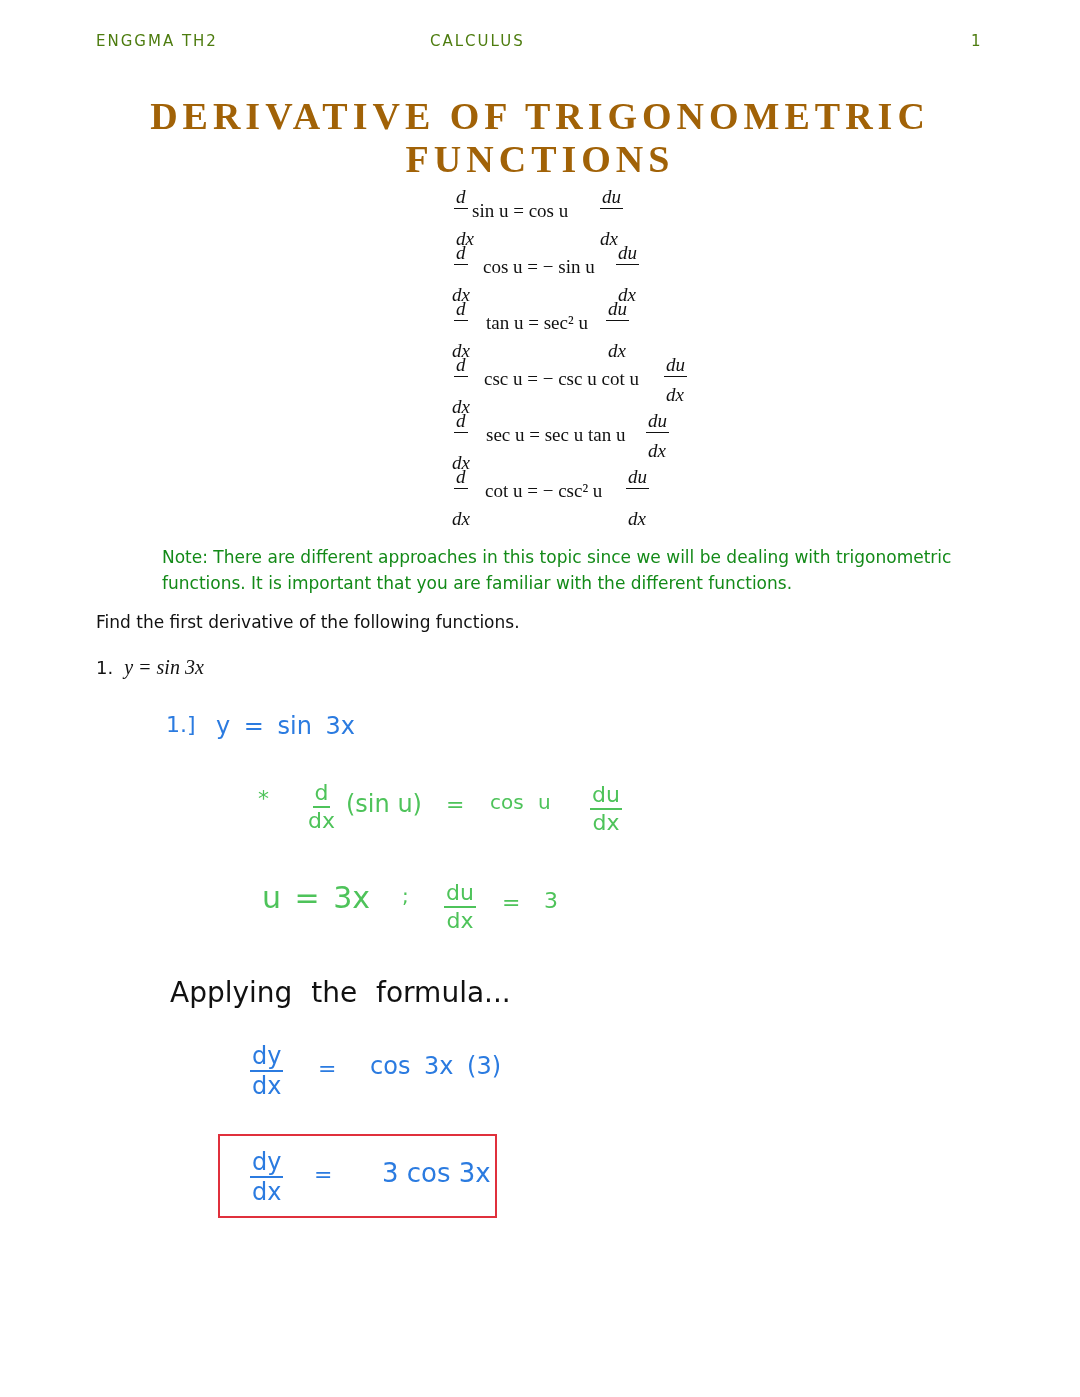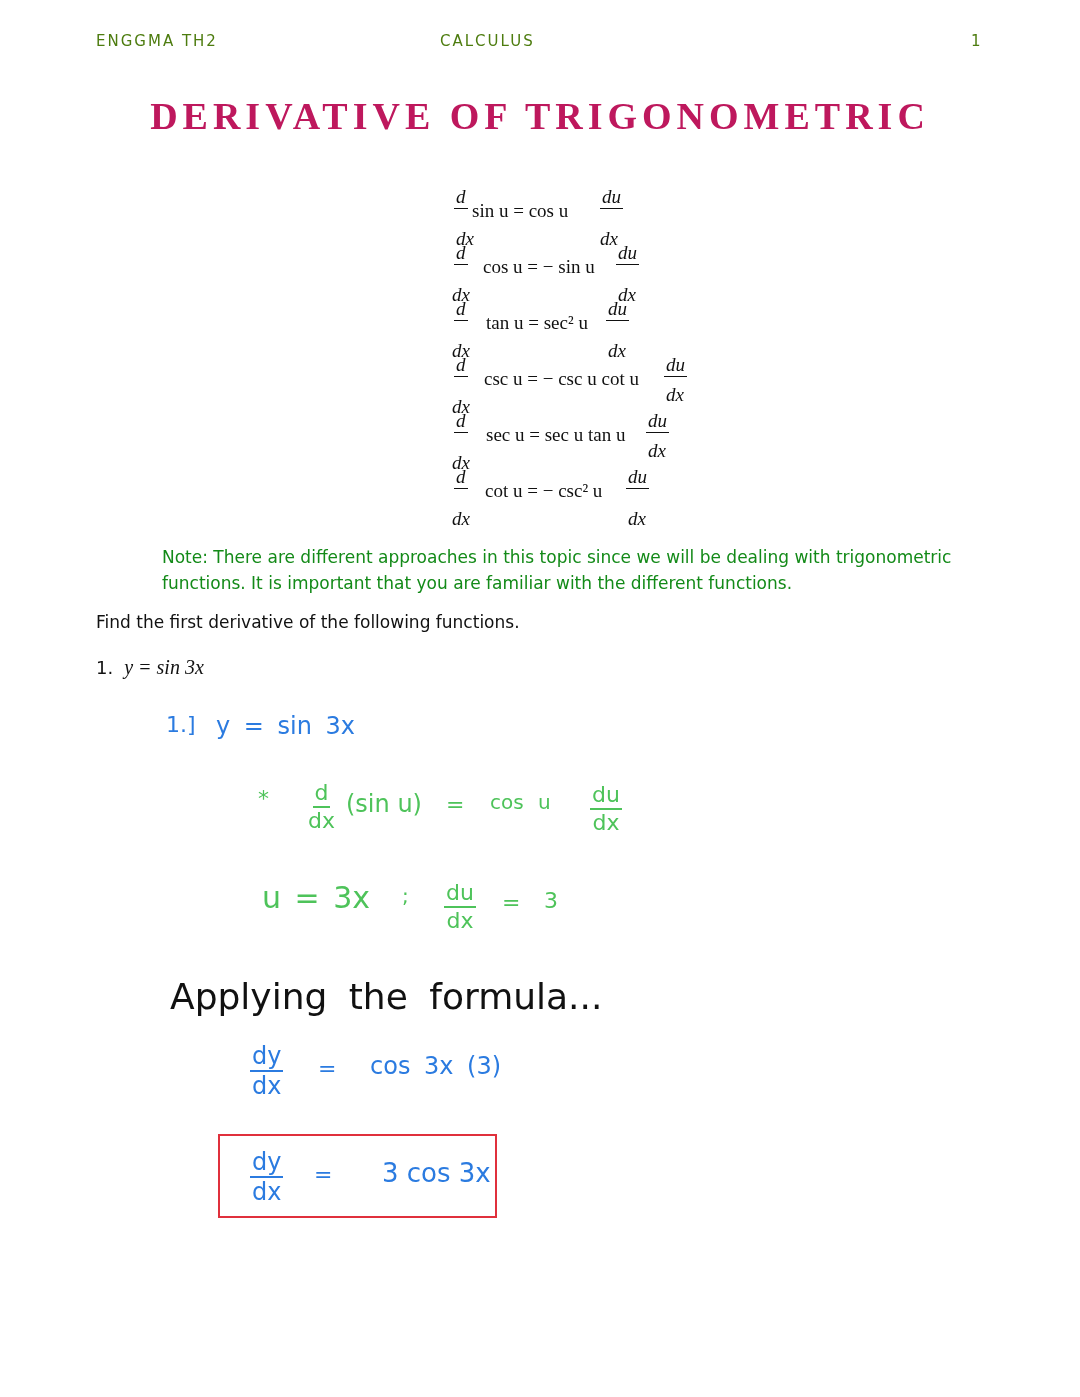--- a/index.html
+++ b/index.html
@@ -1,43 +1,44 @@
 <!DOCTYPE html>
 <html><head>
 <meta charset="utf-8">
 <style>
   html, body { margin: 0; padding: 0; background: #ffffff; }
   body { width: 1080px; height: 1397px; position: relative; overflow: hidden; font-family: "Liberation Sans", sans-serif; color: #111; }
   .abs { position: absolute; }
   .hdr { font-family: "DejaVu Sans", sans-serif; font-size: 15px; letter-spacing: 2px; color: #4d7c0f; top: 32px; }
-  .title { left: 0; width: 1080px; text-align: center; font-family: "Liberation Serif", serif; font-weight: bold; font-size: 38px; letter-spacing: 5px; line-height: 43px; top: 95px; color: #be185d; }
+  .title { left: 0; width: 1080px; text-align: center; font-family: "Liberation Serif", serif; font-weight: bold; font-size: 38px; letter-spacing: 5px; line-height: 43px; top: 95px; color: #a16207; }
   .serif { font-family: "Liberation Serif", serif; font-size: 19px; color: #111; }
   .it { font-style: italic; }
   .frac-top { border-bottom: 1px solid #111; display: inline-block; padding: 0 2px; }
   .note { left: 162px; top: 544px; width: 820px; font-family: "DejaVu Sans", sans-serif; font-size: 17px; line-height: 26px; color: #138a18; }
   .instr { left: 96px; top: 612px; font-family: "DejaVu Sans", sans-serif; font-size: 17px; color: #111; }
   .q1 { left: 96px; top: 656px; font-family: "Liberation Serif", serif; font-size: 20px; color: #111; }
   .hand { font-family: "DejaVu Sans", sans-serif; }
   .blue { color: #2b7be0; }
   .green { color: #4ec35a; }
   .black-hand { color: #111; }
   .hfrac { display: inline-flex; flex-direction: column; align-items: center; line-height: 1; }
   .hfrac .n { border-bottom: 2px solid currentColor; padding: 0 2px 2px; }
   .hfrac .d { padding-top: 2px; }
   .answer-box { left: 218px; top: 1134px; width: 275px; height: 80px; border: 2px solid #e0303c; }
 </style>
 </head>
 <body>
 
 <div class="abs hdr" style="left:96px;">ENGGMA TH2</div>
-<div class="abs hdr" style="left:440px;">CALCULUS</div>
+<div class="abs hdr" style="left:430px;">CALCULUS</div>
 <div class="abs hdr" style="left:971px;">1</div>
 
 <div class="abs title">
   <div>DERIVATIVE OF TRIGONOMETRIC</div>
+  <div>FUNCTIONS</div>
 </div>
 
 <div class="abs" style="left:452px; top:186px; width:260px;">
 
   <div class="abs serif" style="left:0; top:0;">
     <span class="abs it frac-top" style="left:2px; top:0;">d</span>
     <span class="abs" style="left:20px; top:14px; white-space:nowrap;text-align:right;">sin u = cos u</span>
     <span class="abs it frac-top" style="left:148px; top:0;">du</span>
     <span class="abs it" style="left:4px; top:42px;">dx</span>
     <span class="abs it" style="left:148px; top:42px;">dx</span>
@@ -117,21 +118,21 @@
 <div class="abs hand green" style="left:402px; top:884px; font-size:20px;">;</div>
 <div class="abs hand green" style="left:444px; top:880px; font-size:22px;">
   <span class="hfrac">
     <span class="n">du</span>
     <span class="d">dx</span>
   </span>
 </div>
 <div class="abs hand green" style="left:502px; top:890px; font-size:22px;">=</div>
 <div class="abs hand green" style="left:544px; top:888px; font-size:22px;">3</div>
 
-<div class="abs hand black-hand" style="left:170px; top:976px; font-size:36px; word-spacing:10px;">Applying the formula...</div>
+<div class="abs hand black-hand" style="left:170px; top:976px; font-size:28px; word-spacing:10px;">Applying the formula...</div>
 
 <div class="abs hand blue" style="left:250px; top:1042px; font-size:24px;">
   <span class="hfrac">
     <span class="n">dy</span>
     <span class="d">dx</span>
   </span>
 </div>
 <div class="abs hand blue" style="left:318px; top:1056px; font-size:22px;">=</div>
 <div class="abs hand blue" style="left:370px; top:1052px; font-size:24px; word-spacing:6px;">cos 3x (3)</div>
 

